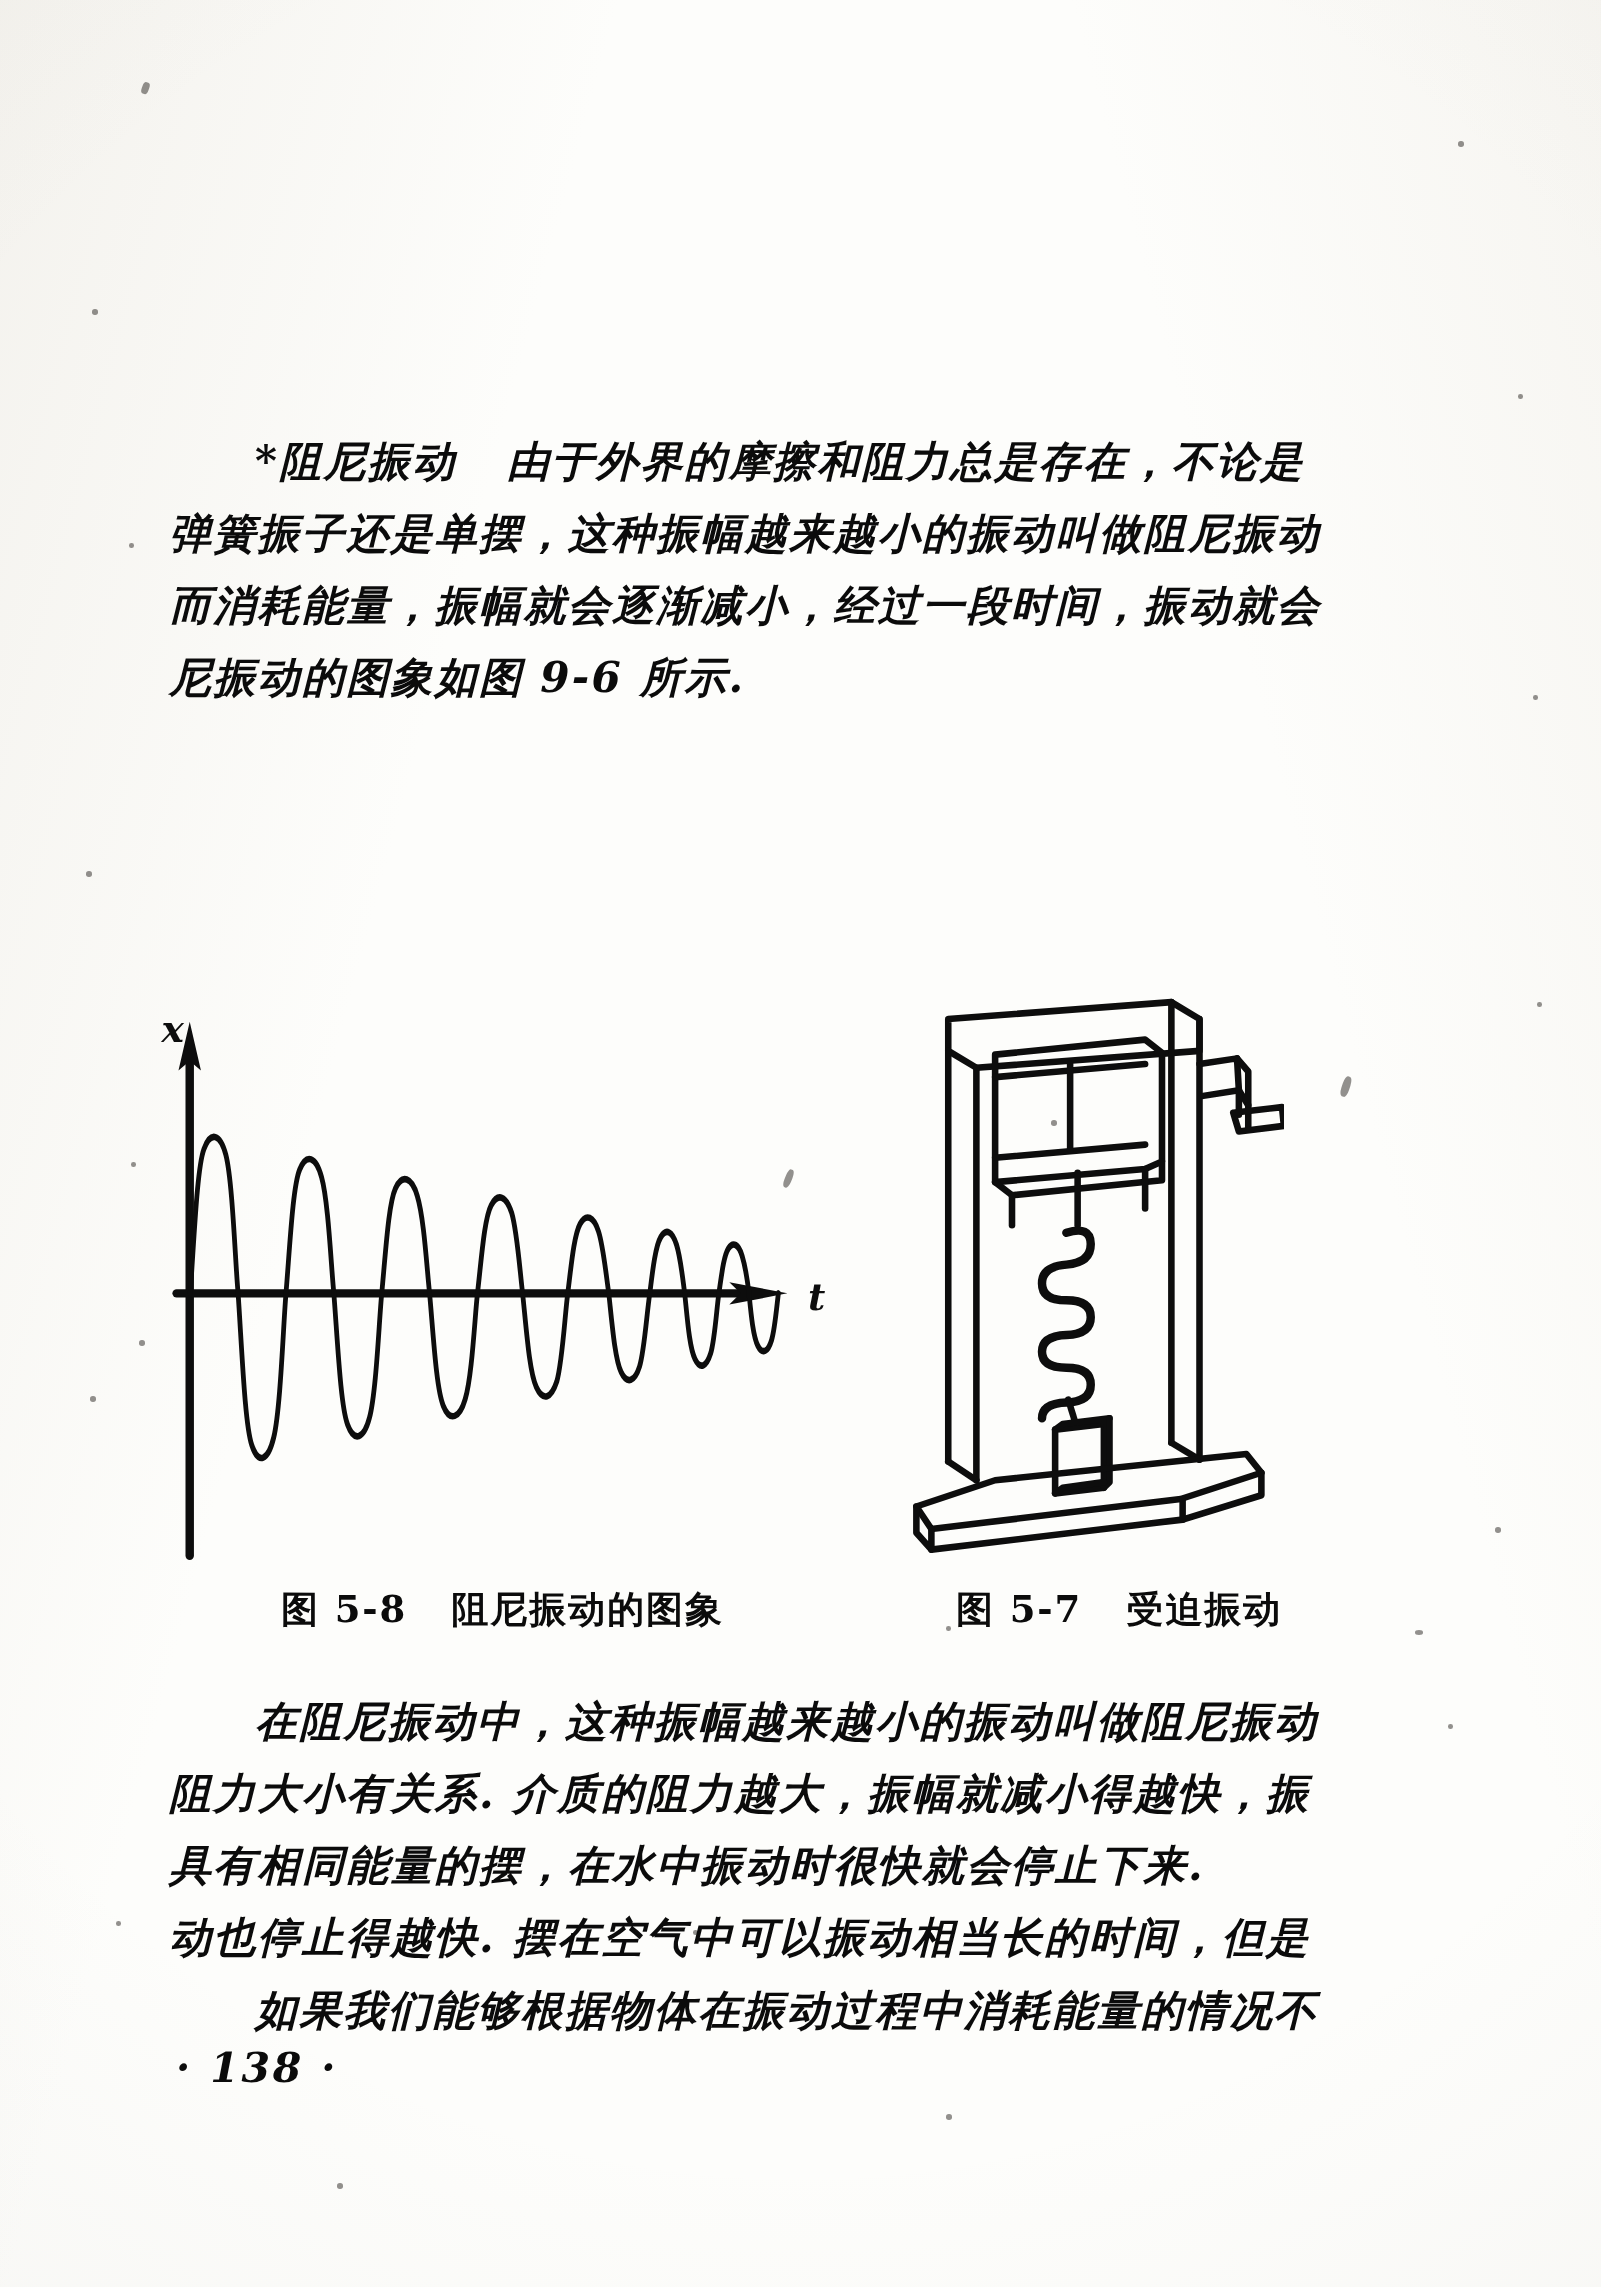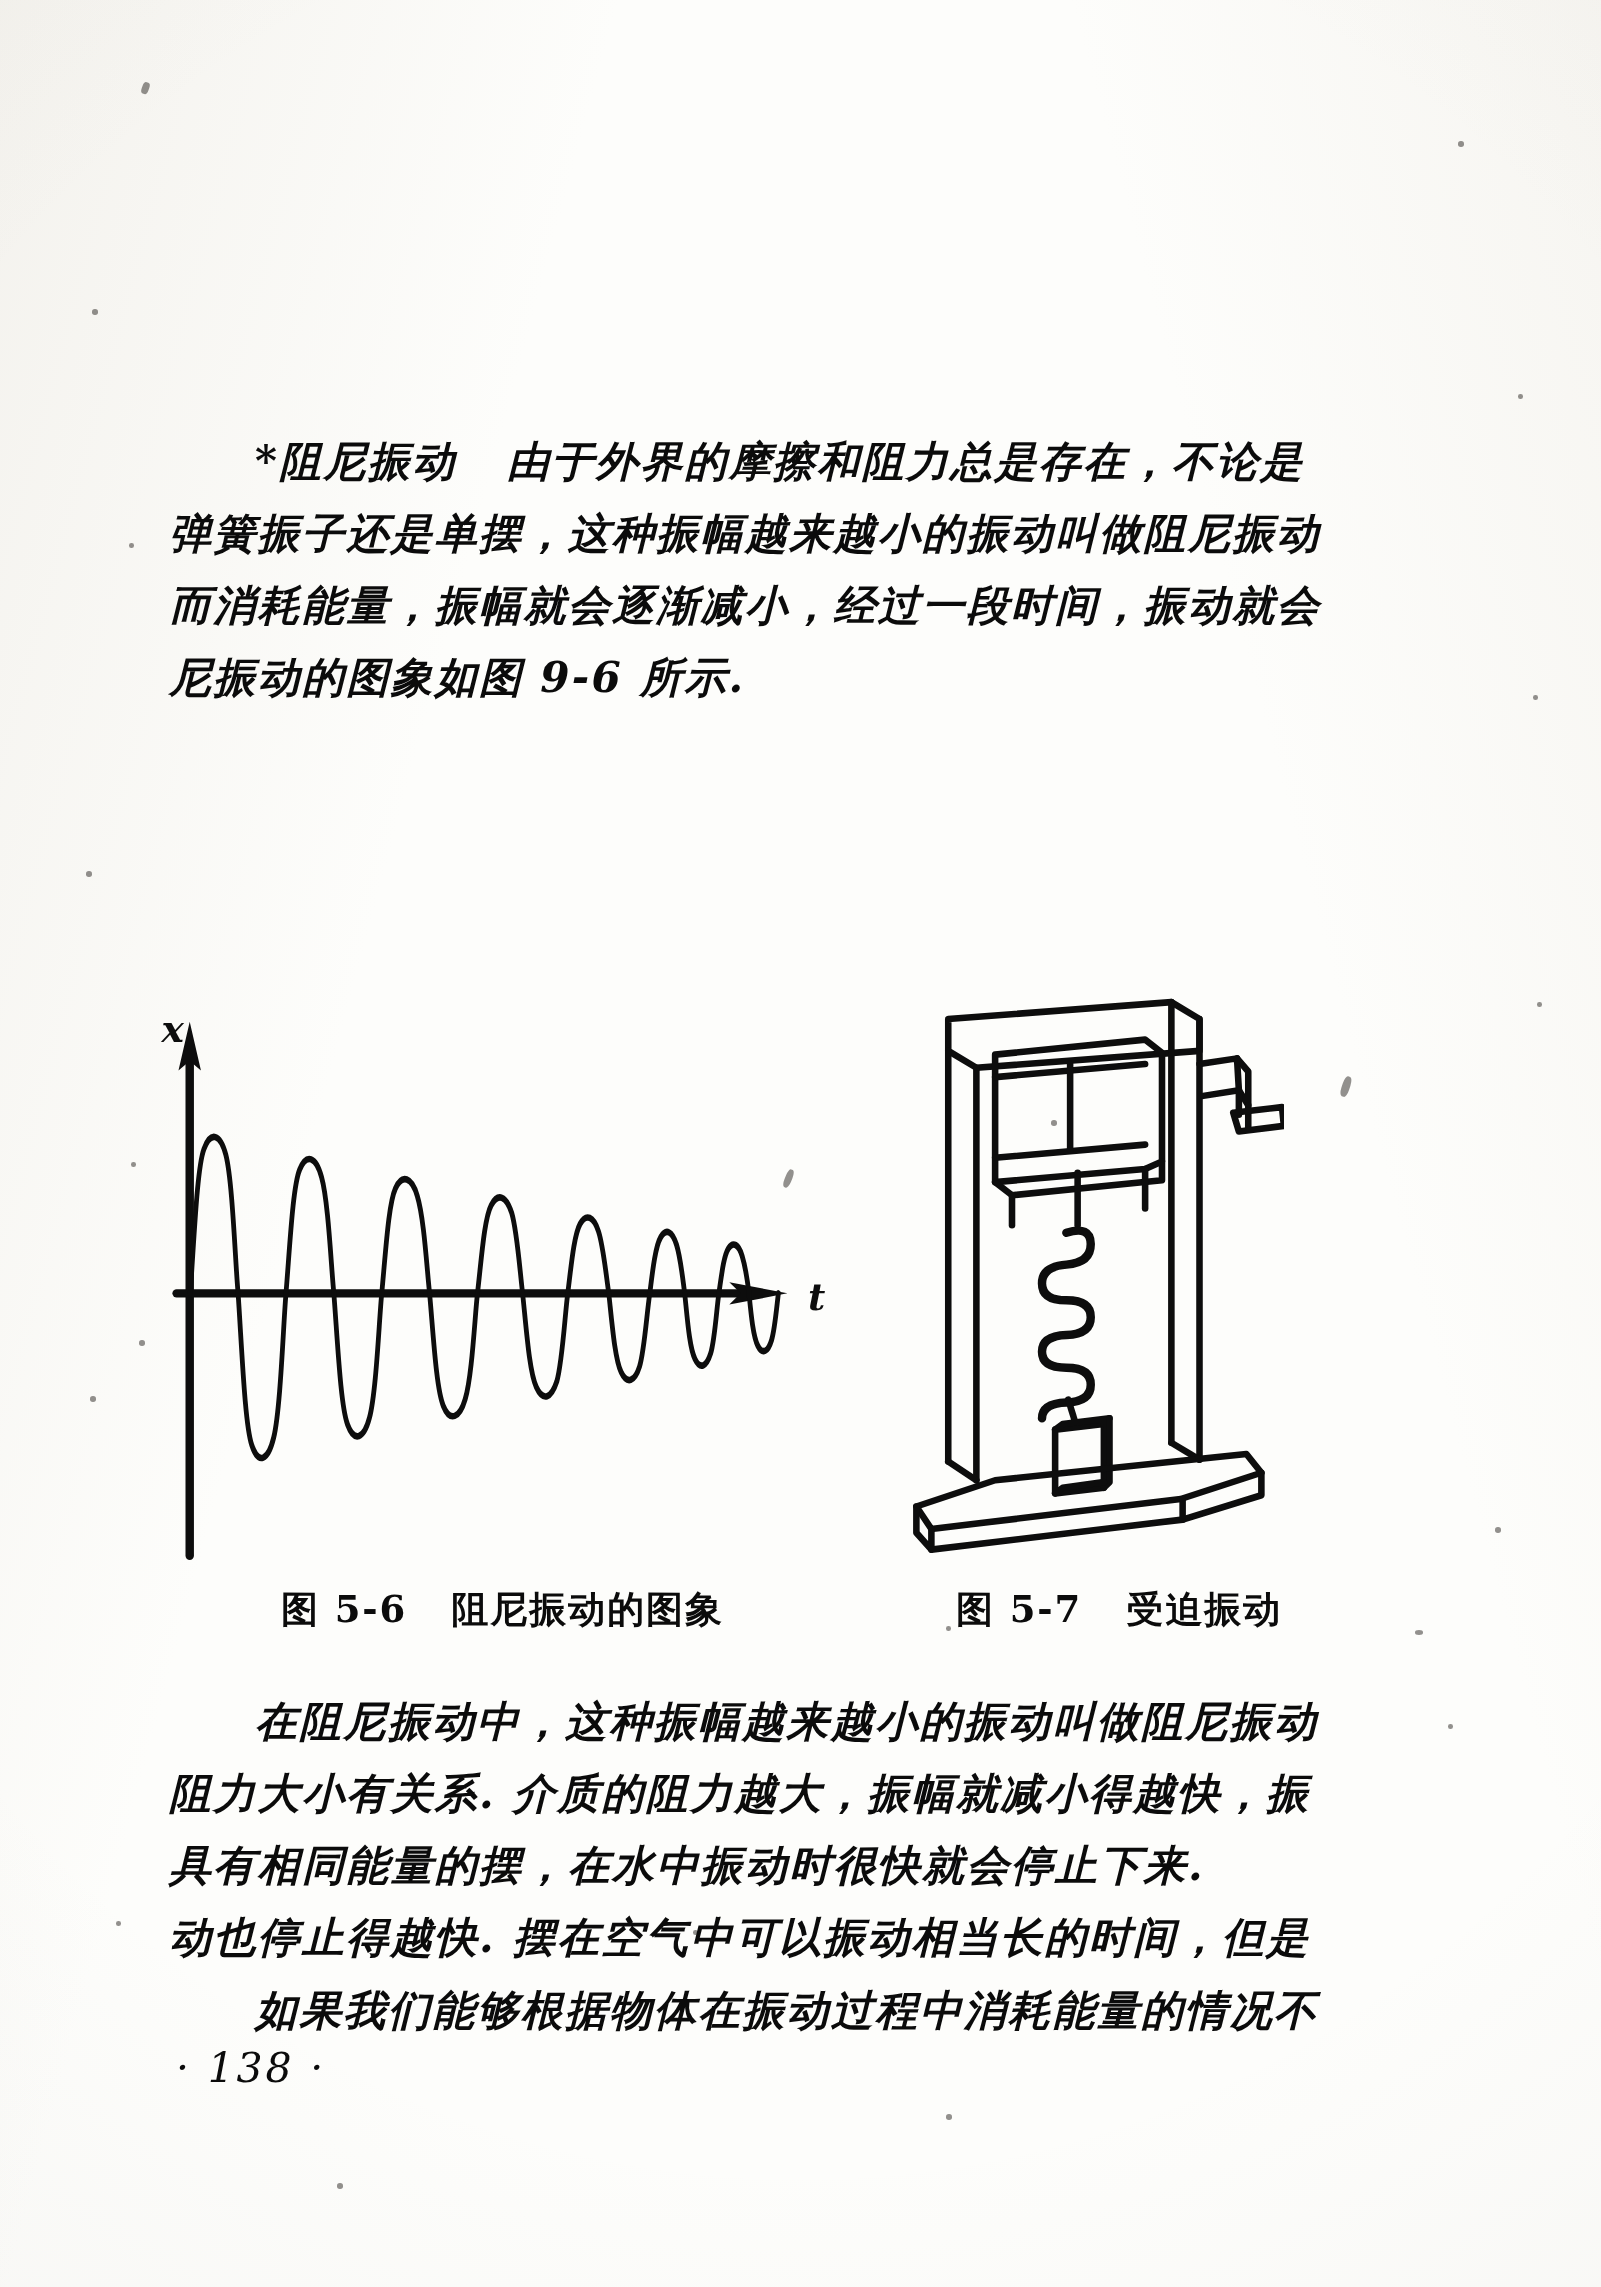--- a/index.html
+++ b/index.html
@@ -91,21 +91,21 @@
   }
   #cap56 { left: 281px; top: 0; }
   #cap57 { left: 956px; top: 0; }
 
   
   #pagenum {
     position: absolute;
     left: 176px;
     top: 2044px;
     font-family: "DejaVu Serif", "Liberation Serif", serif;
-    font-weight: 400;
+    font-weight: 700;
     font-style: italic;
     font-size: 41px;
     letter-spacing: 2.8px;
     color: #0b0b0b;
     white-space: pre;
   }
 </style>
 </head>
 <body>
 
@@ -264,21 +264,21 @@
           <path d="M 28 568 L 112 540 L 380 512 L 396 532 L 310 560 L 44 592 Z"></path>
           <path d="M 28 568 L 28 596 L 44 614 L 44 592"></path>
           <path d="M 44 614 L 312 582 L 396 556 L 396 532"></path>
           <path d="M 312 582 L 312 560"></path>
         </g>
       </g>
     </svg>
   </div>
 
   <div class="caption-row">
-    <div class="caption" id="cap56">图 5-6   阻尼振动的图象</div>
+    <div class="caption" id="cap56">图 5-8   阻尼振动的图象</div>
     <div class="caption" id="cap57">图 5-7   受迫振动</div>
   </div>
 
   <div class="textcol blk-kai" style="top:1686px;">
     <div class="line indent">在阻尼振动中，这种振幅越来越小的振动叫做阻尼振动</div>
     <div class="line">阻力大小有关系. 介质的阻力越大，振幅就减小得越快，振</div>
     <div class="line">具有相同能量的摆，在水中振动时很快就会停止下来.</div>
     <div class="line">动也停止得越快. 摆在空气中可以振动相当长的时间，但是</div>
   </div>
 

